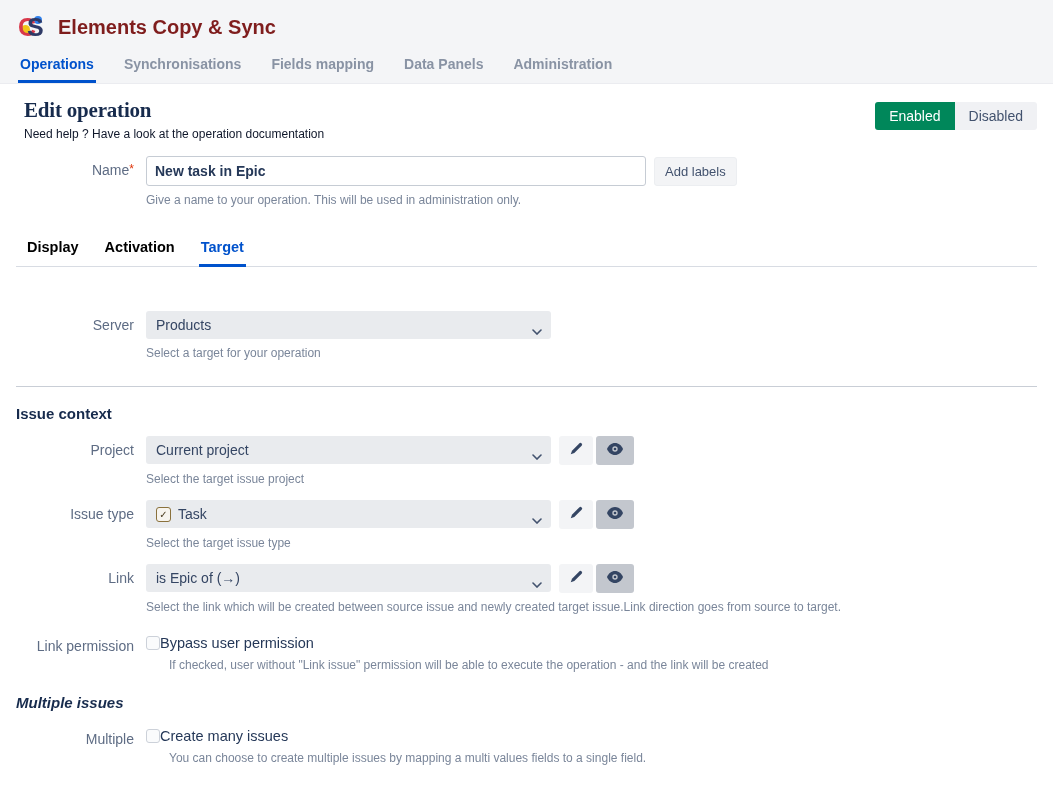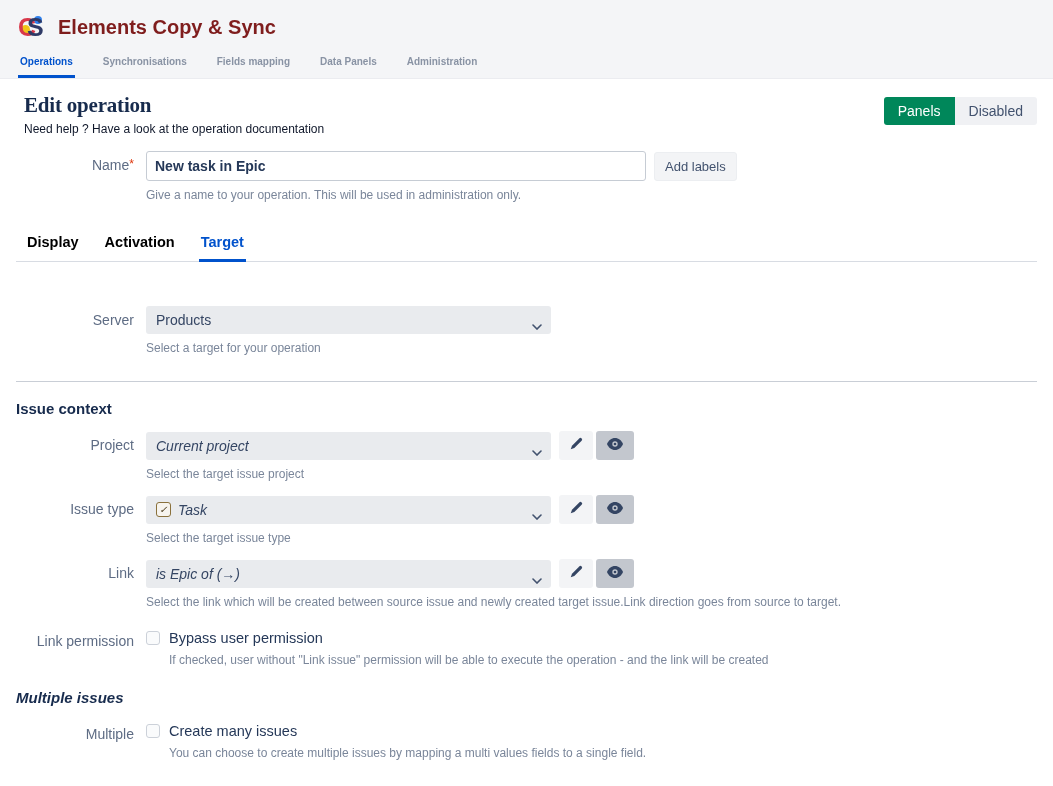--- a/index.html
+++ b/index.html
@@ -8,21 +8,21 @@
   
   .app-header { background:#f4f5f7; padding:10px 0 0 0; border-bottom:1px solid #ebecf0; }
   .brand { display:flex; align-items:center; gap:10px; padding:2px 16px 8px 18px; }
   .logo { position:relative; width:30px; height:30px; }
   .logo .lc { position:absolute; left:0; top:1px; font-size:25px; font-weight:bold; color:#d8384a; }
   .logo .ls { position:absolute; left:9px; top:1px; font-size:25px; font-weight:bold; color:#2e3a66; }
   .logo .dot-y { position:absolute; left:3px; top:13px; width:9px; height:9px; border-radius:50%; background:#f0c419; z-index:-0; }
   .logo .dot-b { position:absolute; left:16px; top:4px; width:8px; height:8px; border-radius:50%; background:#2f80ed; z-index:-0; }
   .app-title { font-size:20px; font-weight:700; color:#7f1d1d; }
   .app-tabs { display:flex; gap:26px; padding:0 0 0 18px; }
-  .app-tab { font-size:10px; font-weight:600; color:#8993a4; padding:6px 2px 8px 2px; cursor:pointer; border-bottom:3px solid transparent; }
+  .app-tab { font-size:14px; font-weight:600; color:#8993a4; padding:6px 2px 8px 2px; cursor:pointer; border-bottom:3px solid transparent; }
   .app-tab.active { color:#0052cc; border-bottom-color:#0052cc; }
 
   
   main { padding:0 16px; }
   .page-head { display:flex; justify-content:space-between; align-items:flex-start; margin-top:14px; padding-left:8px; }
   .page-title { font-size:21px; font-weight:700; color:#172b4d; letter-spacing:-0.2px;font-family:Liberation Serif, serif; }
   .help-link { display:inline-block; margin-top:4px; font-size:12px; color:#0f172a; text-decoration:none; cursor:pointer; }
   .toggle-group { display:flex; margin-top:4px; border-radius:3px; overflow:hidden; }
   .toggle-btn { font-size:14px; padding:6px 14px; cursor:pointer; border:none; font-family:inherit; }
   .toggle-btn.on { background:#00875a; color:#fff; }
@@ -46,28 +46,28 @@
   .server-row { margin-top:44px; }
 
   .select { position:relative; width:405px; height:28px; background:#e9ebee; border-radius:3px; display:flex; align-items:center; gap:7px; padding:0 26px 0 10px; font-size:14px; color:#344563; cursor:pointer; }
   .select .chev { position:absolute; right:9px; top:11px; }
 
   .divider { border:none; border-top:1px solid #c9ced6; margin:26px 0 0 0; }
 
   .section-heading { font-size:15px; font-weight:700; color:#172b4d; margin-top:18px; padding-left:0; }
 
   .ctx-row { margin-top:14px; }
-  .select-line { display:flex; align-items:center;font-style:italic; }
+  .select-line { display:flex; align-items:flex-start; }
   .icon-btn { width:34px; height:29px; border:none; border-radius:3px; background:#f3f4f6; margin-left:8px; cursor:pointer; display:flex; align-items:center; justify-content:center; }
   .icon-btn.pressed { background:#c3c7ce; width:38px; margin-left:3px; }
 
   .type-icon { display:inline-flex; align-items:center; justify-content:center; width:15px; height:15px; border:1px solid #8a713c; border-radius:3px; font-size:10px; color:#4a3b1e; background:#f7f4ee; }
 
   .check-row { margin-top:18px; }
-  .check-line { display:flex; align-items:center; gap:9px; padding-top:3px; }
+  .check-line { display:flex; align-items:center; padding-top:3px; }
   .checkbox { width:14px; height:14px; border:1px solid #ccd1d9; border-radius:3px; background:#fafbfc; cursor:pointer; appearance:none; -webkit-appearance:none; }
   .check-label { font-size:14.5px; color:#253858; }
   .check-row .helper { margin-left:23px; }
 
   .mi-heading { margin-top:22px;font-style:italic; }
 </style>
 </head>
 <body>
 
 <header class="app-header">
@@ -90,21 +90,21 @@
 </header>
 
 <main>
 
   <div class="page-head">
     <div>
       <h1 class="page-title">Edit operation</h1>
       <a class="help-link">Need help ? Have a look at the operation documentation</a>
     </div>
     <div class="toggle-group">
-      <button class="toggle-btn on">Panels</button>
+      <button class="toggle-btn on">Enabled</button>
       <button class="toggle-btn off">Disabled</button>
     </div>
   </div>
 
   <div class="form-row name-row">
     <div class="form-label"><span>Name</span><span class="req">*</span></div>
     <div class="field-col">
       <div class="name-line">
         <input class="text-input" type="text" value="New task in Epic" style="">
         <button class="btn-subtle">Add labels</button>

